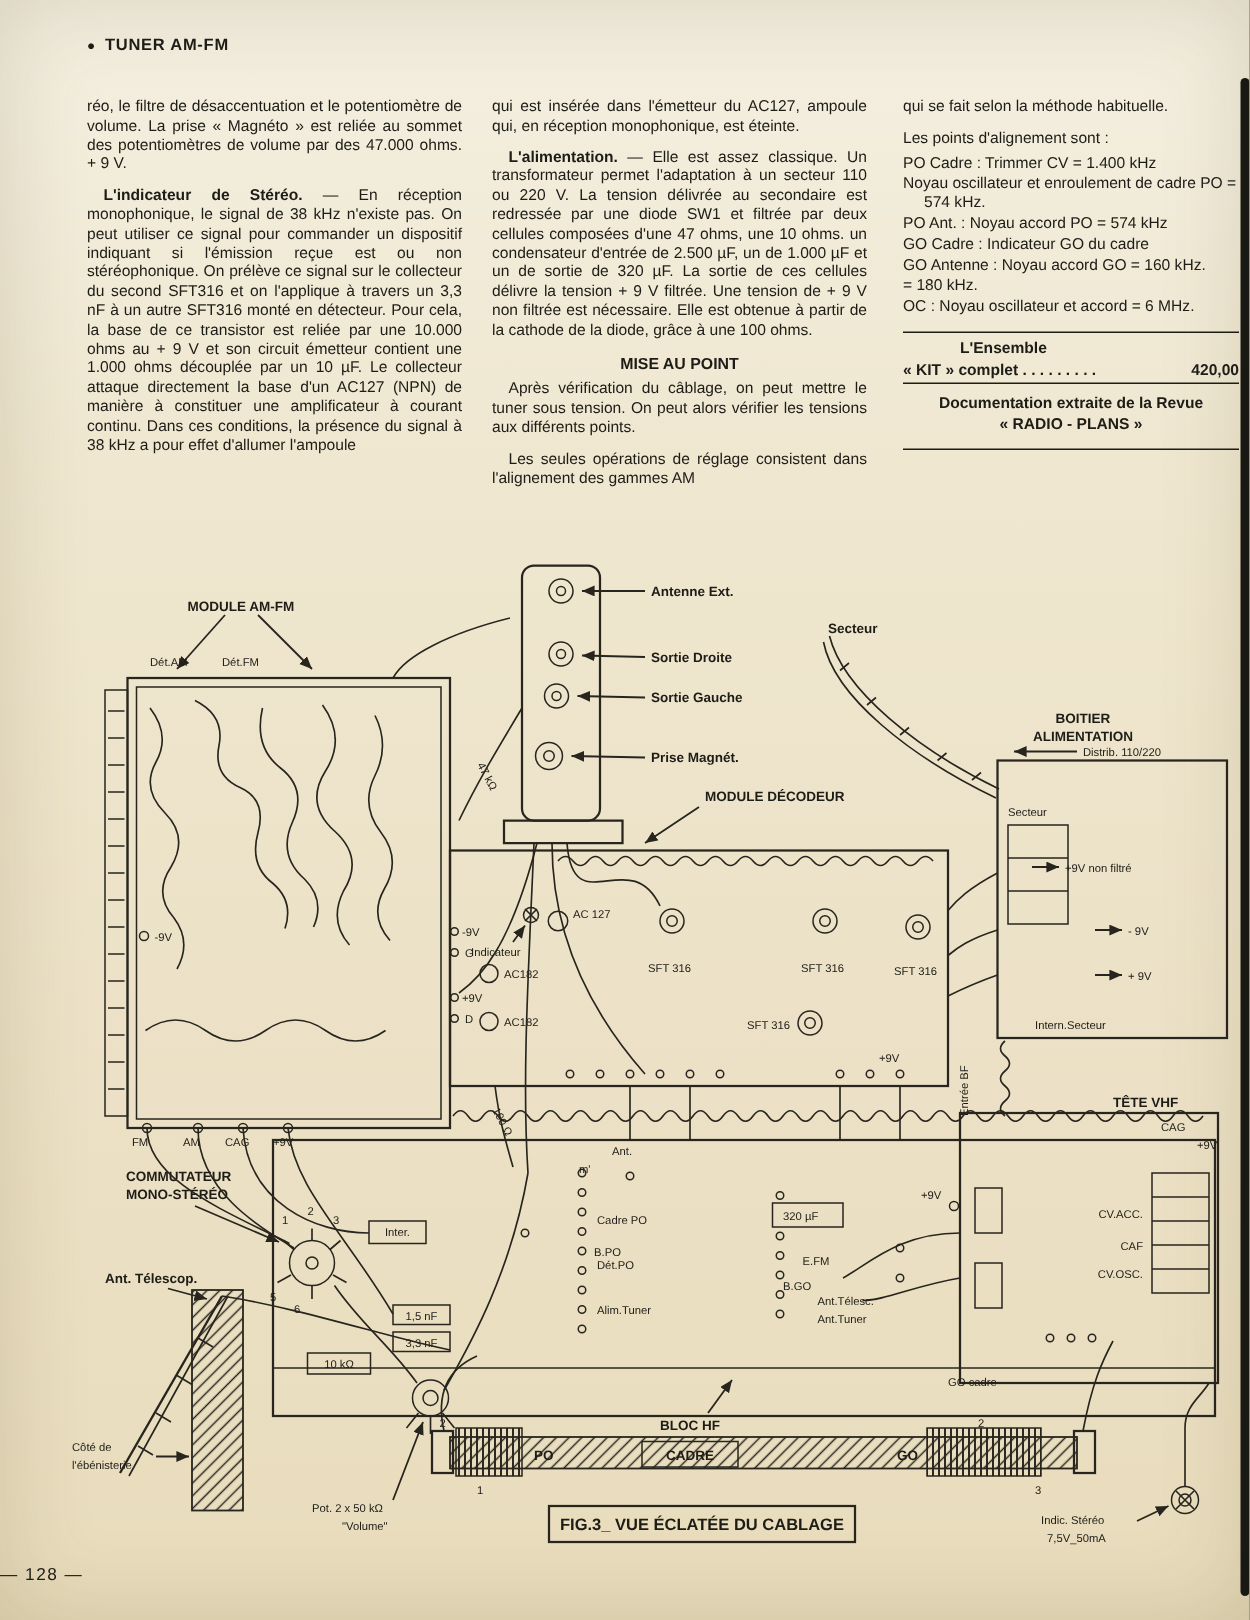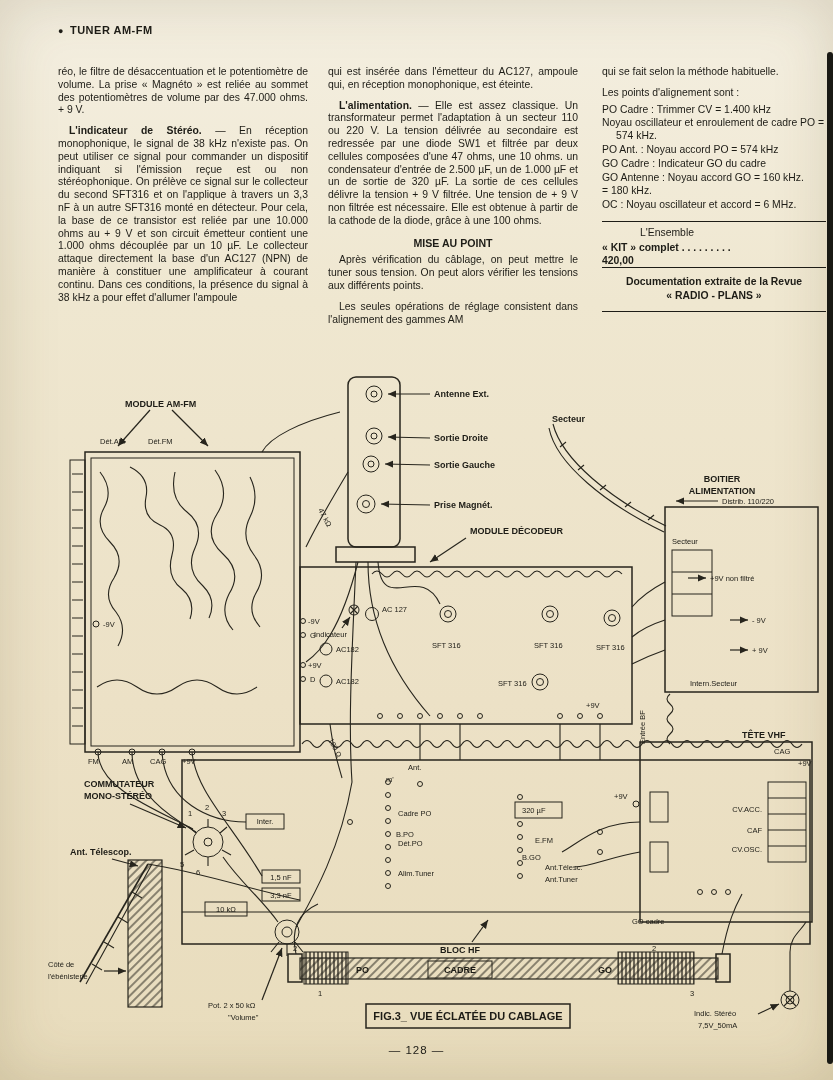--- a/index.html
+++ b/index.html
@@ -17,25 +17,25 @@
   .col2 { left:328px; width:250px; }
   .col3 { left:602px; width:224px; }
   .p { margin:0; }
   .p + .p { margin-top:8px; }
   .p.ind { text-indent:11px; }
   .runhead { font-weight:bold; }
   .h-center { text-align:center; font-weight:bold; font-size:10.6px; margin:9px 0 5px; }
   .al { text-align:left; padding-left:14px; text-indent:-14px; margin:1px 0; }
   .al-wrap { margin-top:4px; }
   .rule { border-top:1.5px solid #1d1c16; margin:9px 0 5px; }
-  .kit-name { font-weight:normal;padding-left:38px; }
-  .kit-row { display:flex; justify-content:flex-start; font-weight:bold; margin-top:2px;flex-direction:column; }
+  .kit-name { font-weight:bold;padding-left:38px; }
+  .kit-row { display:flex; justify-content:space-between; font-weight:bold; margin-top:2px; }
   .doc-box { border:1.6px solid #1d1c16; border-left:none; border-right:none; text-align:center;
              font-weight:bold; padding:7px 2px 8px; line-height:14px; }
-  .pageno { position:absolute; left:0; right:0; top:1044px; text-align:center; font-size:11.5px; letter-spacing:1px; }
+  .pageno { position:absolute; left:0; right:0; top:1044px; text-align:left; font-size:11.5px; letter-spacing:1px; }
   svg.diagram { position:absolute; left:0; top:352px; }
   
   .ln  { fill:none; stroke:#27251d; stroke-width:1.1; }
   .ln2 { fill:none; stroke:#27251d; stroke-width:1.6; }
   .bx  { fill:none; stroke:#27251d; stroke-width:1.5; }
   .bxt { fill:none; stroke:#27251d; stroke-width:1; }
   .ar  { fill:none; stroke:#27251d; stroke-width:1.2; }
   .tb  { font:bold 9px "Liberation Sans",sans-serif; fill:#1d1c16; }
   .ts  { font:7.5px "Liberation Sans",sans-serif; fill:#1d1c16; }
   .tt  { font:bold 11px "Liberation Sans",sans-serif; fill:#1d1c16; }

